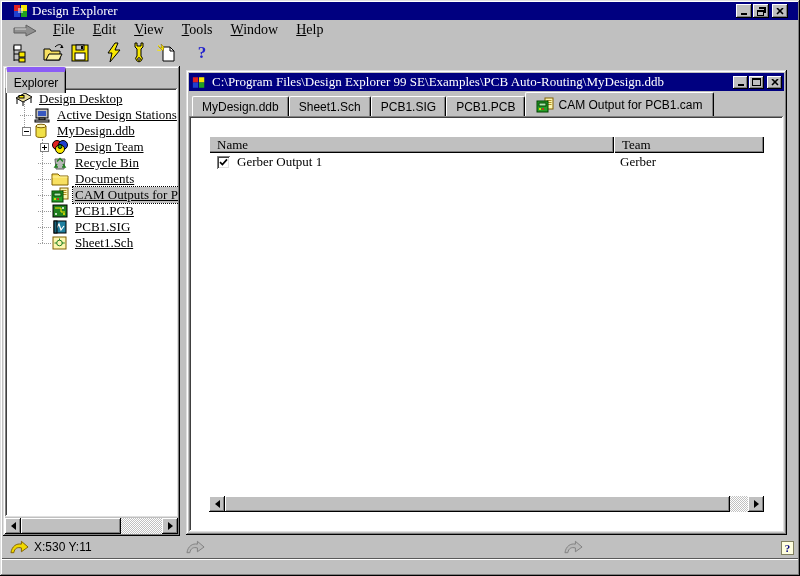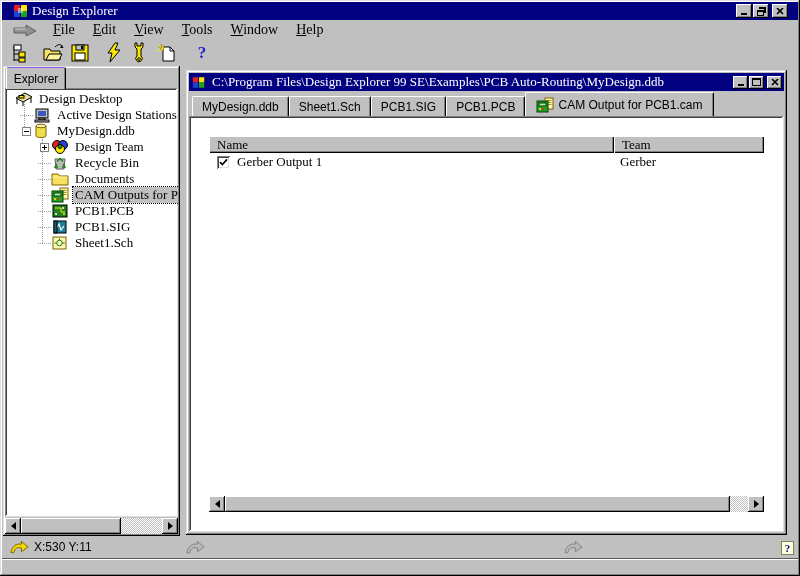--- a/index.html
+++ b/index.html
@@ -44,30 +44,30 @@
   .tool-btn:nth-child(3){margin-left:2px;}
   .tool-btn:nth-child(4){margin-left:10px;}
   .tool-btn:nth-child(5){margin-left:2px;}
   .tool-btn:nth-child(6){margin-left:2px;}
   .tool-btn:nth-child(7){margin-left:12px;}
   .help-glyph{color:#2222cc;font-weight:bold;font-size:17px;font-family:"Liberation Serif",serif;}
 
   
   .left-pane{position:absolute;left:3px;top:66px;width:177px;height:470px;background:#c0c0c0;}
   .pane-tab{position:absolute;left:3px;top:1px;width:58px;height:21px;background:#c0c0c0;
-    border-top:1px solid #8b5cf6;border-left:1px solid #fff;border-right:1px solid #000;
+    border-top:5px solid #8b5cf6;border-left:1px solid #fff;border-right:1px solid #000;
     box-shadow:inset -1px 0 0 #808080;border-radius:2px 2px 0 0;
     font-size:12px;display:flex;align-items:center;justify-content:center;z-index:2;}
   .tree-box{position:absolute;left:2px;right:2px;top:22px;bottom:19px;background:#fff;
     overflow:hidden;padding:3px 2px 0 2px;box-sizing:border-box;}
   .tree-box.s2{}
   .trunk{position:absolute;width:0;border-left:1px dotted #9a9a9a;}
   .trunk-a{left:19px;top:14px;height:29px;}
   .trunk-b{left:37px;top:51px;height:104px;}
-  .tree-row{height:16px;display:flex;align-items:center;font-size:13px;white-space:nowrap;position:relative;}
+  .tree-row{height:16px;display:flex;align-items:center;font-size:13px;white-space:nowrap;position:relative;text-decoration:underline;}
   .lvl0{padding-left:8px;}.lvl1{padding-left:13px;}.lvl2{padding-left:31px;}
   .slot{width:13px;height:16px;flex:none;position:relative;display:flex;align-items:center;justify-content:center;}
   .slot.stub::before{content:"";position:absolute;left:0;right:0;top:8px;border-top:1px dotted #9a9a9a;}
   .tree-icon{width:18px;height:16px;flex:none;margin:0 4px 0 0;}
   .tree-label{padding:0 2px;}
   .tree-row.selected .tree-label{background:#c0c0c0;outline:1px dotted #000;}
   .pane-scroll{position:absolute;left:2px;right:2px;bottom:2px;}
 
   
   .scrollbar{height:16px;display:flex;background:#c0c0c0;}

